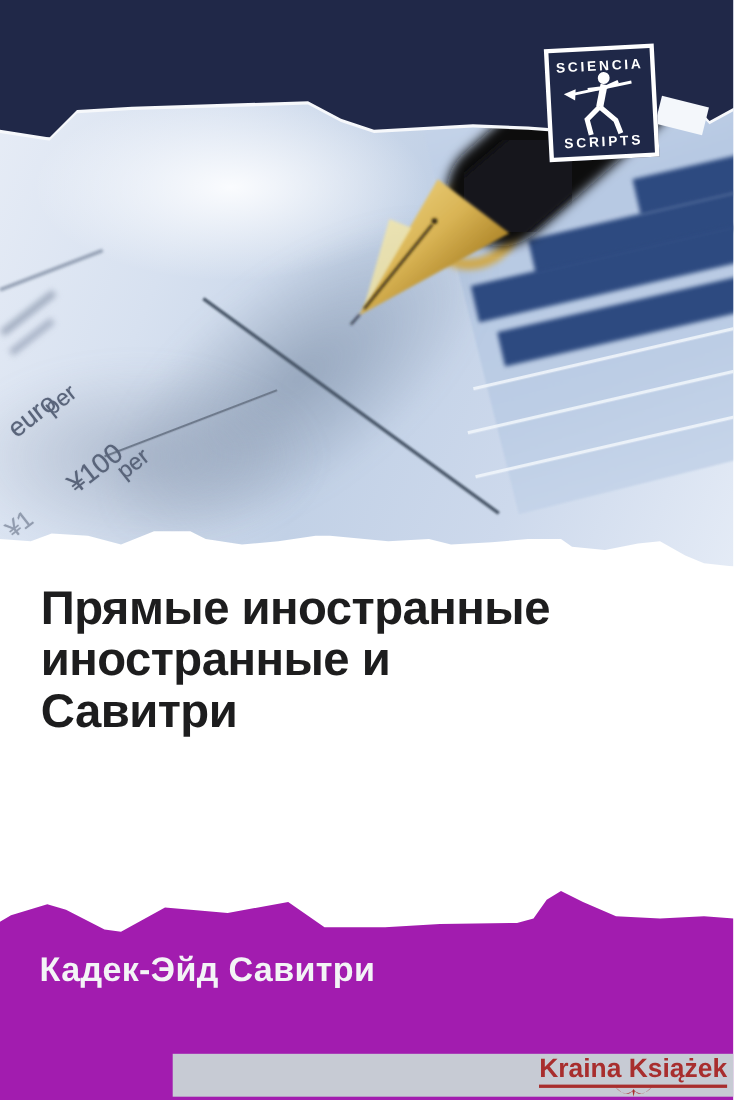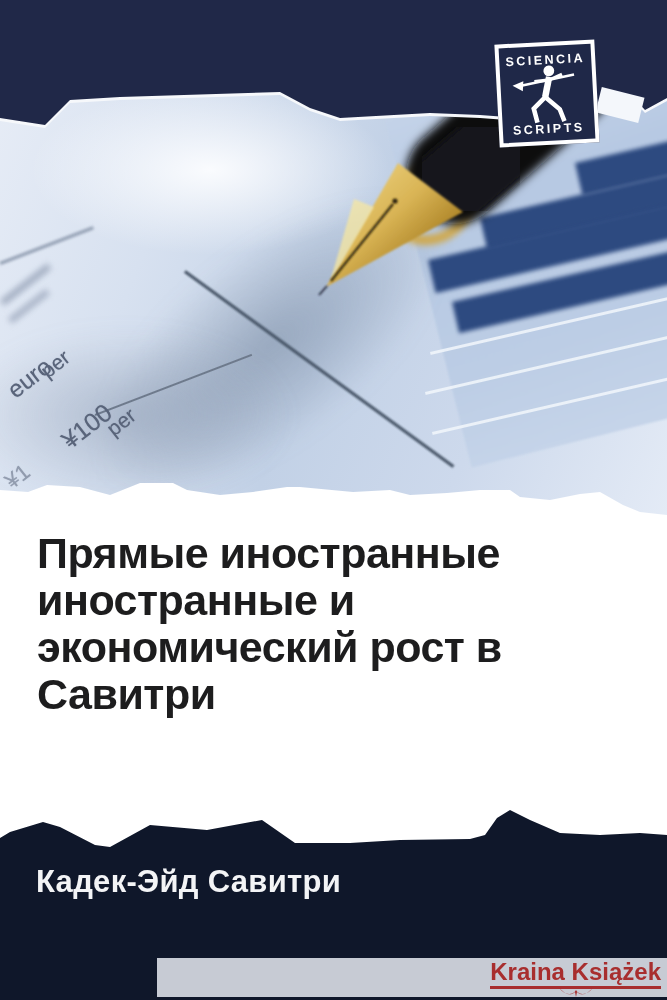--- a/index.html
+++ b/index.html
@@ -56,21 +56,21 @@
   .logo-bottom{bottom:9px;}
   .logo-fig{position:absolute;left:0;top:0;}
 
   
   .title{position:absolute;left:33px;top:526px;z-index:2;color:#1d1d1e;font-weight:bold;
     font-size:43px;line-height:47px;letter-spacing:-.5px;margin:4px;}
   .subtitle{position:absolute;left:36px;top:701px;z-index:2;color:#474747;font-style:italic;
     font-size:23px;line-height:28px;letter-spacing:.2px;margin:0;}
 
   
-  .band-bottom{position:absolute;left:0;top:800px;width:667px;height:200px;background:#0f172a;z-index:2;
+  .band-bottom{position:absolute;left:0;top:800px;width:667px;height:200px;background:#a21caf;z-index:2;
     clip-path:polygon(0 38px,10px 32px,43px 22px,60px 27px,95px 45px,110px 47px,150px 25px,
       207px 30px,262px 20px,295px 43px,350px 43px,400px 40px,470px 39px,485px 35px,497px 18px,
       510px 10px,530px 20px,560px 33px,600px 35px,640px 33px,667px 35px,667px 200px,0 200px);}
   .author{position:absolute;left:36px;top:64px;color:#f3f4f6;font-weight:bold;font-size:31px;
     letter-spacing:.3px;}
 
   
   .watermark{position:absolute;left:157px;top:958px;width:510px;height:39px;background:#c7cbd4;
     z-index:6;display:flex;justify-content:flex-end;align-items:flex-start;}
   .wm-inner{position:relative;margin-right:6px;margin-top:1px;text-align:center;}
@@ -158,21 +158,20 @@
         <polyline points="-2,-2 12,11 16,23" fill="none" stroke-width="4.6"></polyline>
         <polyline points="-2,-2 -14,9 -11,23" fill="none" stroke-width="4.6"></polyline>
       </g>
     </svg>
     <span class="logo-bottom">SCRIPTS</span>
   </div>
 
   <h1 class="title">
     <div>Прямые иностранные</div>
     <div>иностранные и</div>
-    <div>экономический рост в</div>
     <div>Савитри</div>
   </h1>
 
   <p class="subtitle">
     </p>
     <div>Взаимосвязь между ПИИ и экономическим ростом в</div>
     <div>Польше в период 1995-2008 гг.</div>
   <p></p>
 
   <div class="band-bottom">

